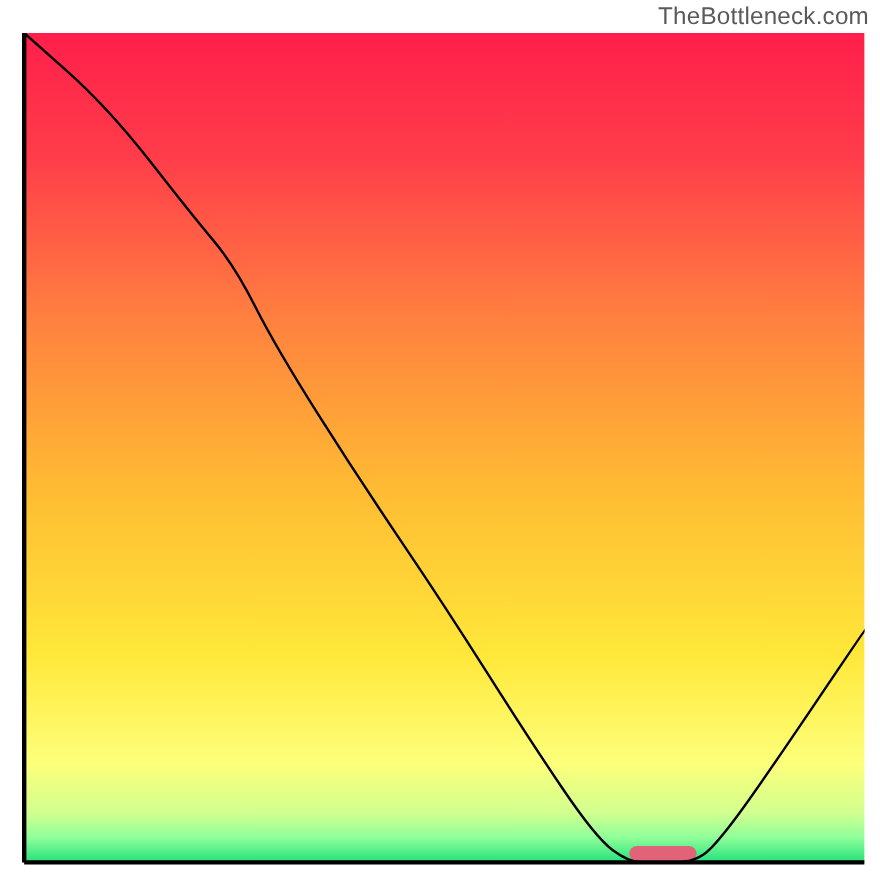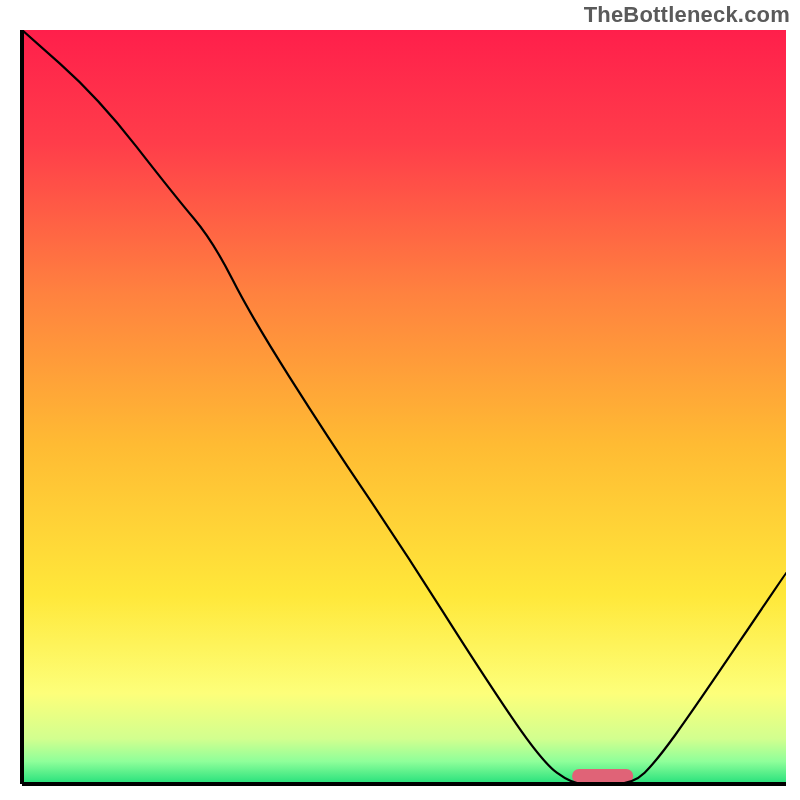--- a/index.html
+++ b/index.html
@@ -9,21 +9,21 @@
     background: #fff;
     font-family: Arial, Helvetica, sans-serif;
     position: relative;
     overflow: hidden;
   }
   .watermark {
     position: absolute;
     top: 2px;
     right: 10px;
     font-size: 22px;
-    font-weight: 700;
+    font-weight: 400;
     color: #5a5a5a;
     z-index: 10;
     letter-spacing: 0.2px;
   }
   .plot-wrap {
     position: absolute;
     left: 18px;
     top: 30px;
     width: 768px;
     height: 758px;

